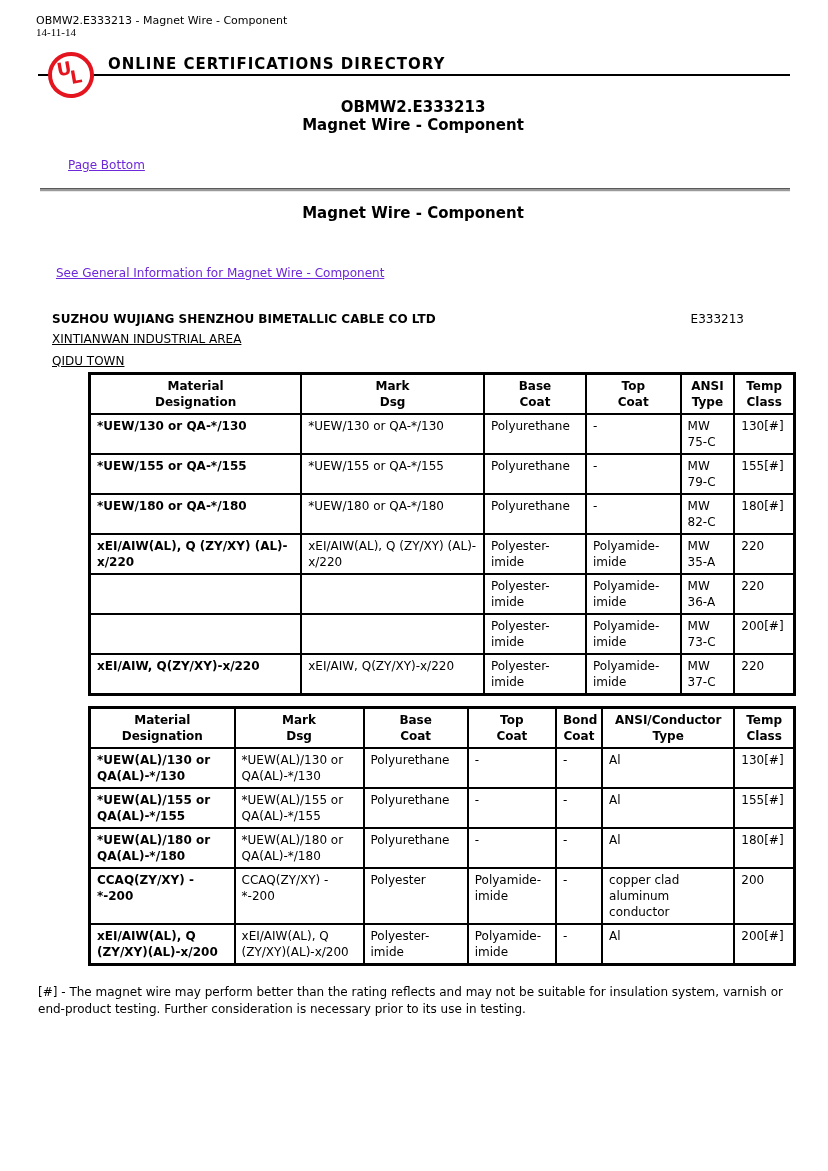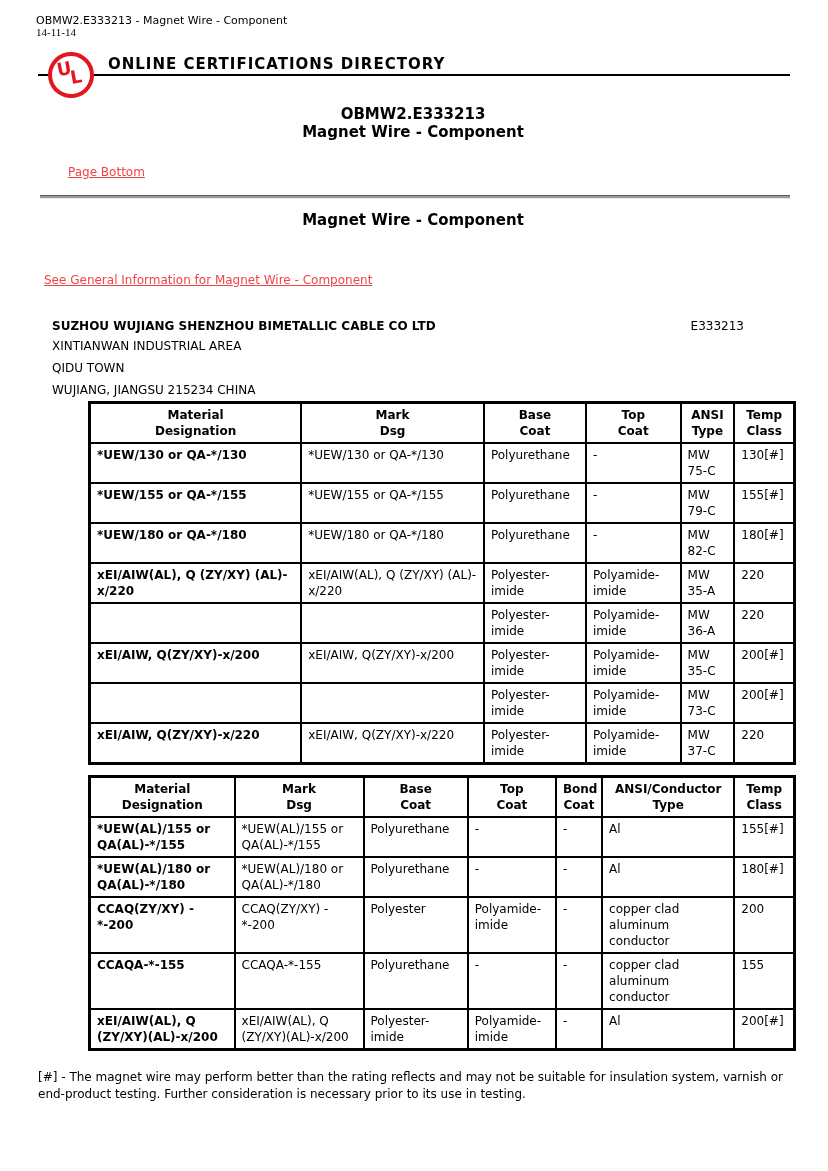--- a/index.html
+++ b/index.html
@@ -25,38 +25,38 @@
     border: 4px solid #e4151f; border-radius: 50%; background: #fff; z-index: 2;
     transform: rotate(-10deg);
   }
   .logo .u { position: absolute; left: 6px; top: 1px; font-weight: bold; font-size: 18px; color: #e4151f; }
   .logo .l { position: absolute; left: 18px; top: 11px; font-weight: bold; font-size: 18px; color: #e4151f; }
   .brand-text {
     position: absolute; left: 72px; top: 5px; z-index: 2;
     font-size: 15px; font-weight: bold; letter-spacing: 1px;
   }
 
-  .main-title { text-align: center; font-size: 15px; font-weight: bold; line-height: 18px; margin-top: 19px; }
-
-  a.link { color: #ef4444; text-decoration: underline; cursor: pointer; }
+  .main-title { text-align: center; font-size: 15px; font-weight: bold; line-height: 18px; margin-top: 12px; }
+
+  a.link { color: #6d28d9; text-decoration: underline; cursor: pointer; }
 
   .page-bottom-row { margin: 24px 0 0 32px; }
 
   .rule {
     margin: 16px 0 0 4px; height: 4px;
     background: #9a9a9a; border-top: 1px solid #5a5a5a; border-bottom: 1px solid #e8e8e8;
   }
 
   .section-title { text-align: center; font-size: 15px; font-weight: bold; margin-top: 12px; }
 
-  .general-link-row { margin: 44px 0 0 8px; }
+  .general-link-row { margin: 44px 0 0 20px; }
 
   .company-row { display: flex; justify-content: space-between; margin: 32px 46px 0 16px; align-items: flex-end; }
   .company-name { font-weight: bold; }
-  .address { margin: 4px 0 0 16px; line-height: 18px; }
+  .address { margin: 4px 0 0 16px; line-height: 18px; text-decoration: underline; }
 
   table.data {
     border-collapse: collapse; table-layout: fixed;
     width: 708px; margin: 2px 0 0 52px;
     border: 3px solid #000;
   }
   table.data th, table.data td {
     border: 2px solid #000; padding: 3px 6px;
     font-size: 12px; overflow: hidden;
   }
@@ -105,21 +105,20 @@
   <div class="general-link-row">
     <a class="link">See General Information for Magnet Wire - Component</a>
   </div>
 
   <div class="company-row">
     <span class="company-name">SUZHOU WUJIANG SHENZHOU BIMETALLIC CABLE CO LTD</span>
     <span class="file-number">E333213</span>
   </div>
   <div class="address">XINTIANWAN INDUSTRIAL AREA</div>
   <div class="address">QIDU TOWN</div>
-  <div class="address">WUJIANG, JIANGSU 215234 CHINA</div>
 
   <table class="data first">
     <colgroup>
       <col style="width:197px">
         <col style="width:170px">
         <col style="width:95px">
       <col style="width:88px">
         <col style="width:50px">
         <col style="width:56px">
     </colgroup>
@@ -172,28 +171,20 @@
           <td>MW 35-A</td>
           <td>220</td>
         </tr>
         <tr>
           <td></td>
           <td></td>
           <td>Polyester-imide</td>
           <td>Polyamide-imide</td>
           <td>MW 36-A</td>
           <td>220</td>
-        </tr>
-        <tr>
-          <td>xEI/AIW, Q(ZY/XY)-x/200</td>
-          <td>xEI/AIW, Q(ZY/XY)-x/200</td>
-          <td>Polyester-imide</td>
-          <td>Polyamide-imide</td>
-          <td>MW 35-C</td>
-          <td>200[#]</td>
         </tr>
         <tr>
           <td></td>
           <td></td>
           <td>Polyester-imide</td>
           <td>Polyamide-imide</td>
           <td>MW 73-C</td>
           <td>200[#]</td>
         </tr>
         <tr>
@@ -230,20 +221,29 @@
         <th>Bond
 Coat</th>
         <th>ANSI/Conductor
 Type</th>
         <th>Temp
 Class</th>
       </tr>
     </thead>
     <tbody>
         <tr>
+          <td>*UEW(AL)/130 or QA(AL)-*/130</td>
+          <td>*UEW(AL)/130 or QA(AL)-*/130</td>
+          <td>Polyurethane</td>
+          <td>-</td>
+          <td>-</td>
+          <td>Al</td>
+          <td>130[#]</td>
+        </tr>
+        <tr>
           <td>*UEW(AL)/155 or QA(AL)-*/155</td>
           <td>*UEW(AL)/155 or QA(AL)-*/155</td>
           <td>Polyurethane</td>
           <td>-</td>
           <td>-</td>
           <td>Al</td>
           <td>155[#]</td>
         </tr>
         <tr>
           <td>*UEW(AL)/180 or QA(AL)-*/180</td>
@@ -257,29 +257,20 @@
         <tr>
           <td>CCAQ(ZY/XY) - *-200</td>
           <td>CCAQ(ZY/XY) - *-200</td>
           <td>Polyester</td>
           <td>Polyamide-imide</td>
           <td>-</td>
           <td>copper clad aluminum conductor</td>
           <td>200</td>
         </tr>
         <tr>
-          <td>CCAQA-*-155</td>
-          <td>CCAQA-*-155</td>
-          <td>Polyurethane</td>
-          <td>-</td>
-          <td>-</td>
-          <td>copper clad aluminum conductor</td>
-          <td>155</td>
-        </tr>
-        <tr>
           <td>xEI/AIW(AL), Q (ZY/XY)(AL)-x/200</td>
           <td>xEI/AIW(AL), Q (ZY/XY)(AL)-x/200</td>
           <td>Polyester-imide</td>
           <td>Polyamide-imide</td>
           <td>-</td>
           <td>Al</td>
           <td>200[#]</td>
         </tr>
       </tbody>
   </table>

